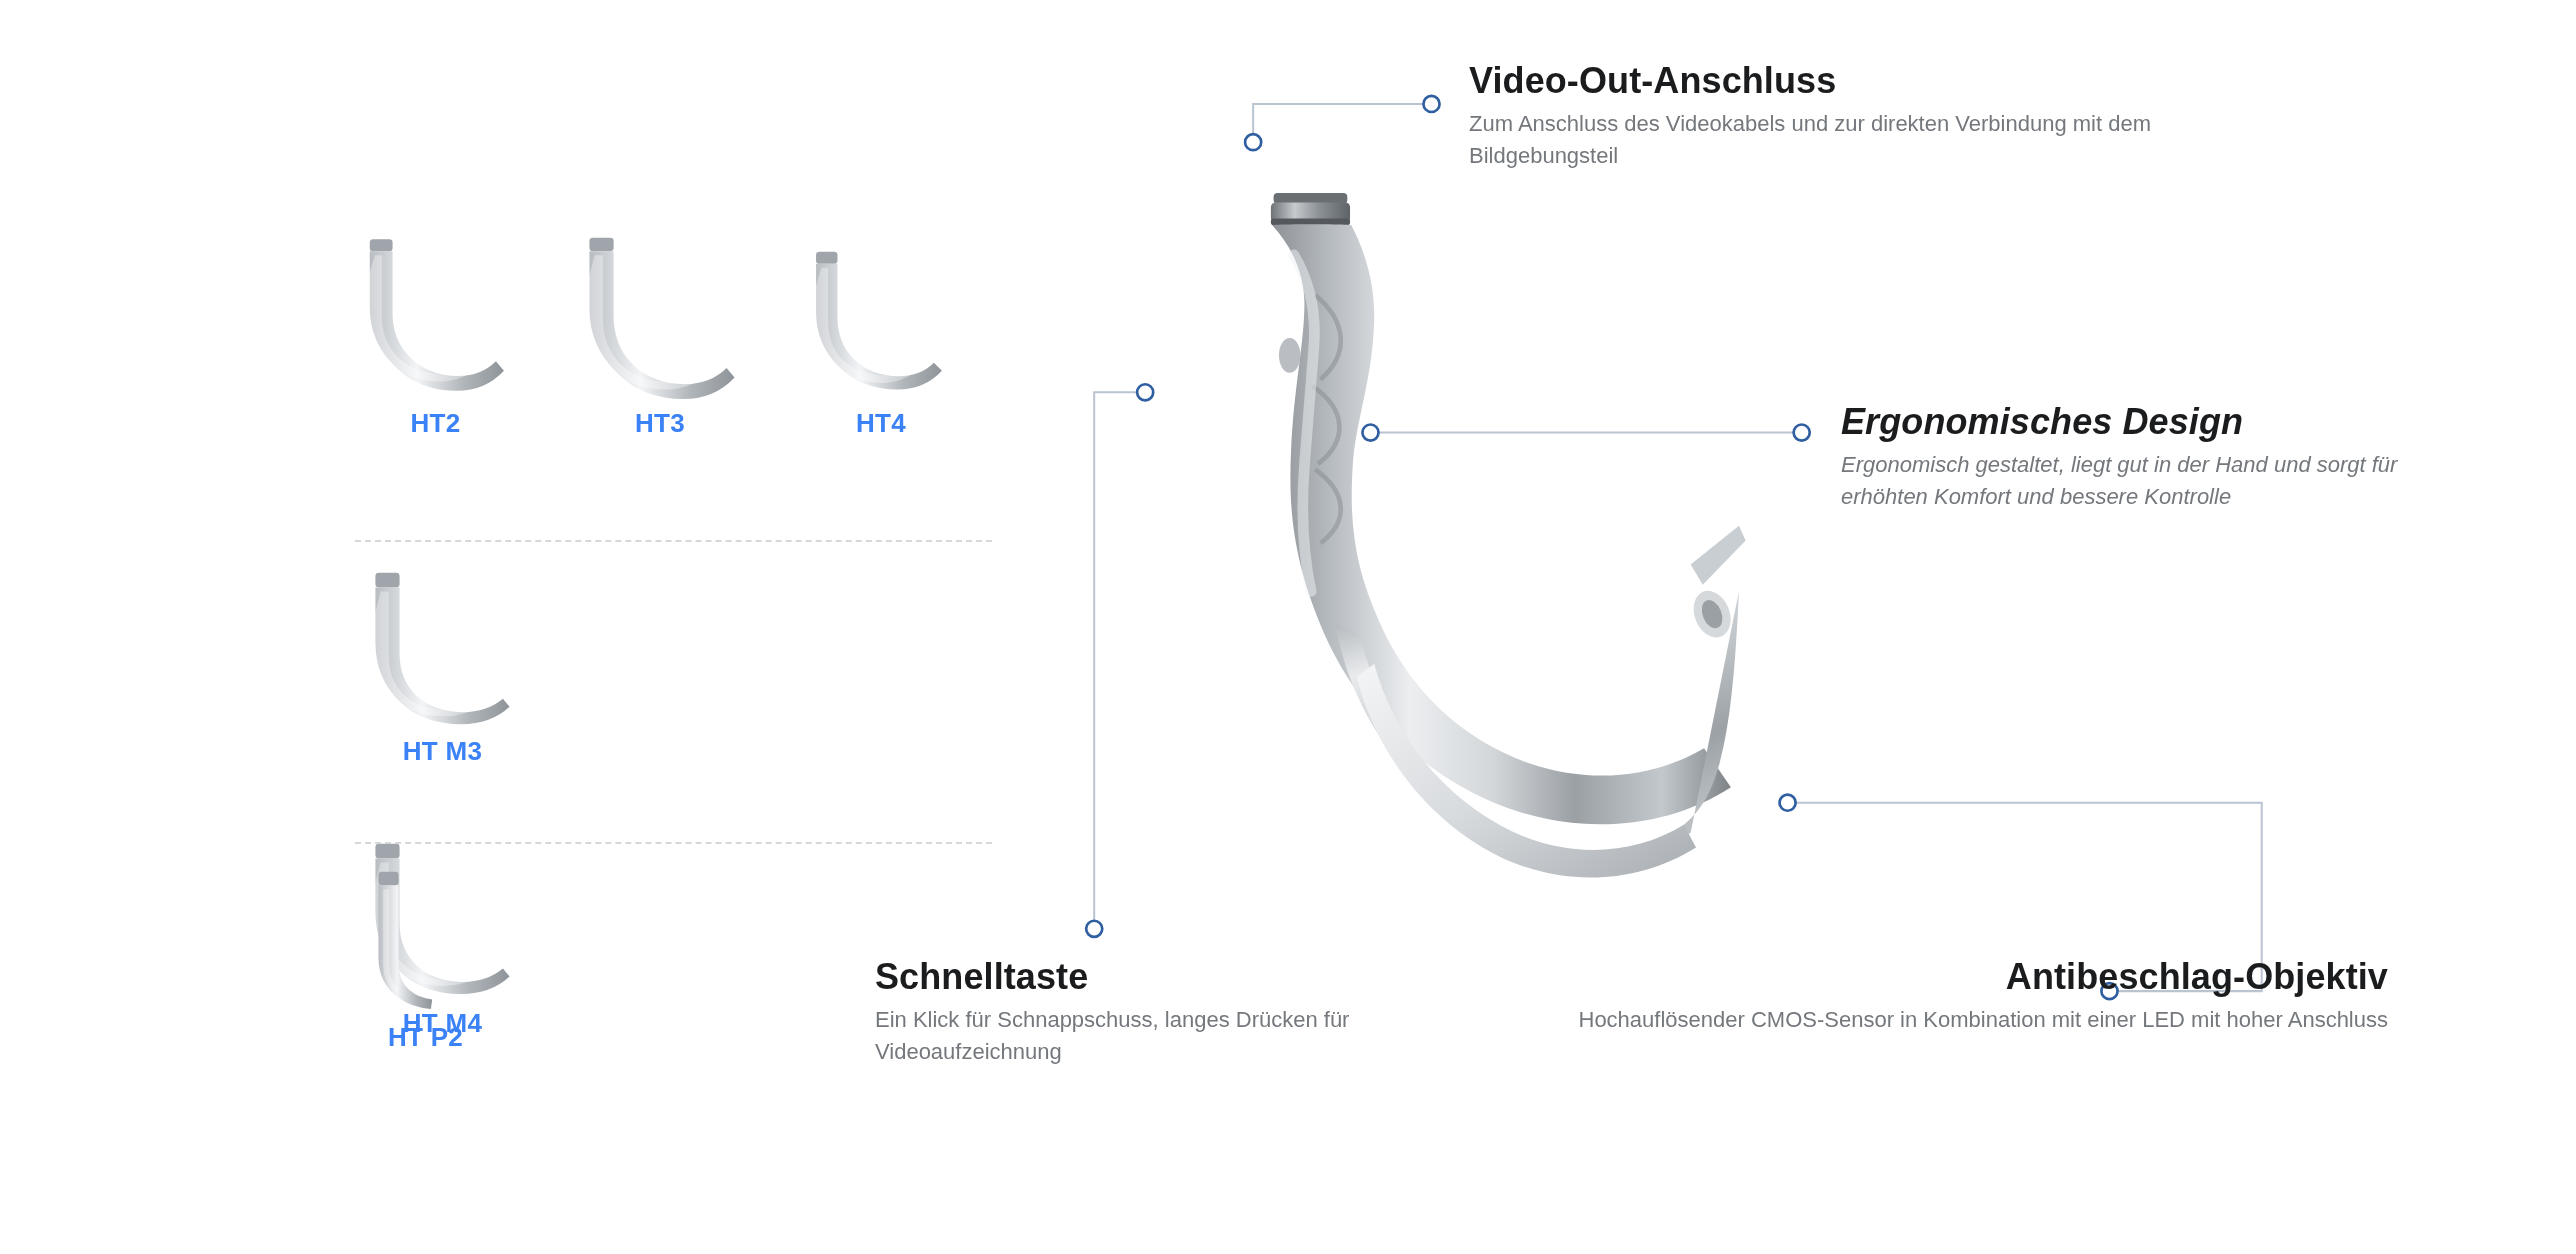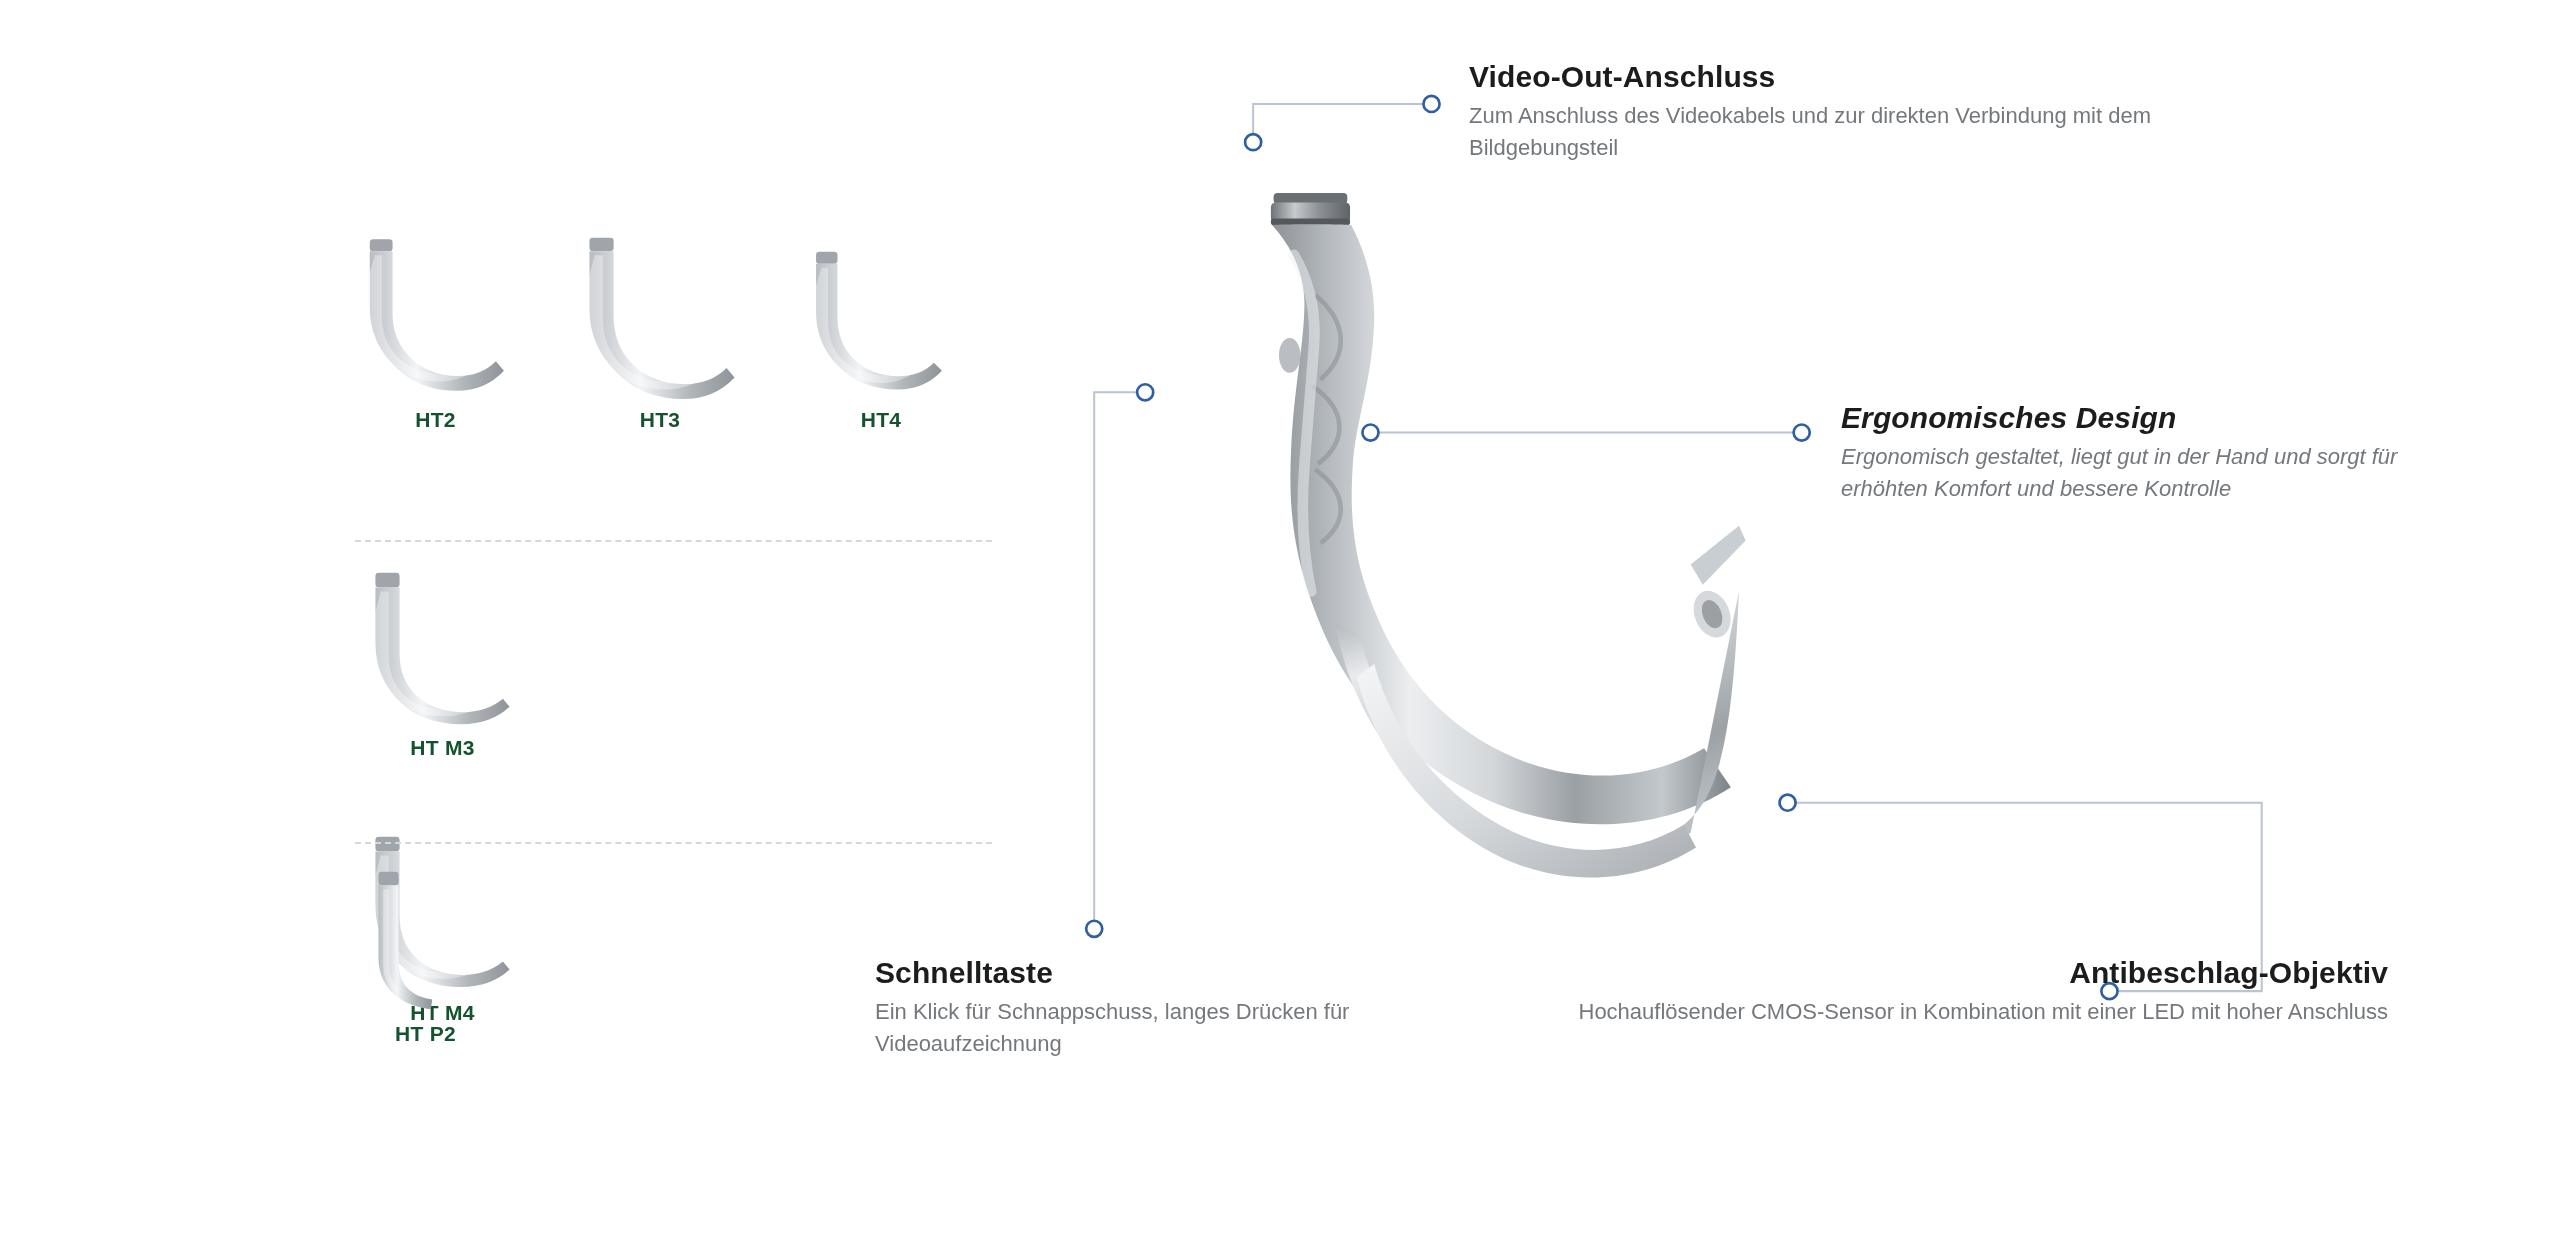--- a/index.html
+++ b/index.html
@@ -35,23 +35,23 @@
     position: absolute;
     left: 0;
     display: flex;
     align-items: flex-end;
   }
   .blade-cell {
     position: relative;
     text-align: center;
   }
   .blade-label {
-    font-size: 21px;
+    font-size: 26px;
     font-weight: bold;
-    color: #14532d;
+    color: #3b82f6;
     letter-spacing: 0.3px;
     margin-top: 5.4px;
   }
   .divider {
     position: absolute;
     left: 20px;
     width: 637px;
     height: 0;
     border-top: 2px dashed #d5d7d9;
   }
@@ -66,21 +66,21 @@
     top: 154px;
     width: 751px;
     height: 805px;
   }
 
   
   .callout {
     position: absolute;
   }
   .callout-title {
-    font-size: 30px;
+    font-size: 36px;
     font-weight: bold;
     color: #1b1c1e;
     letter-spacing: 0.1px;
     white-space: nowrap;
   }
   .callout-body {
     font-size: 22px;
     line-height: 1.45;
     color: #74787c;
     margin-top: 6px;

